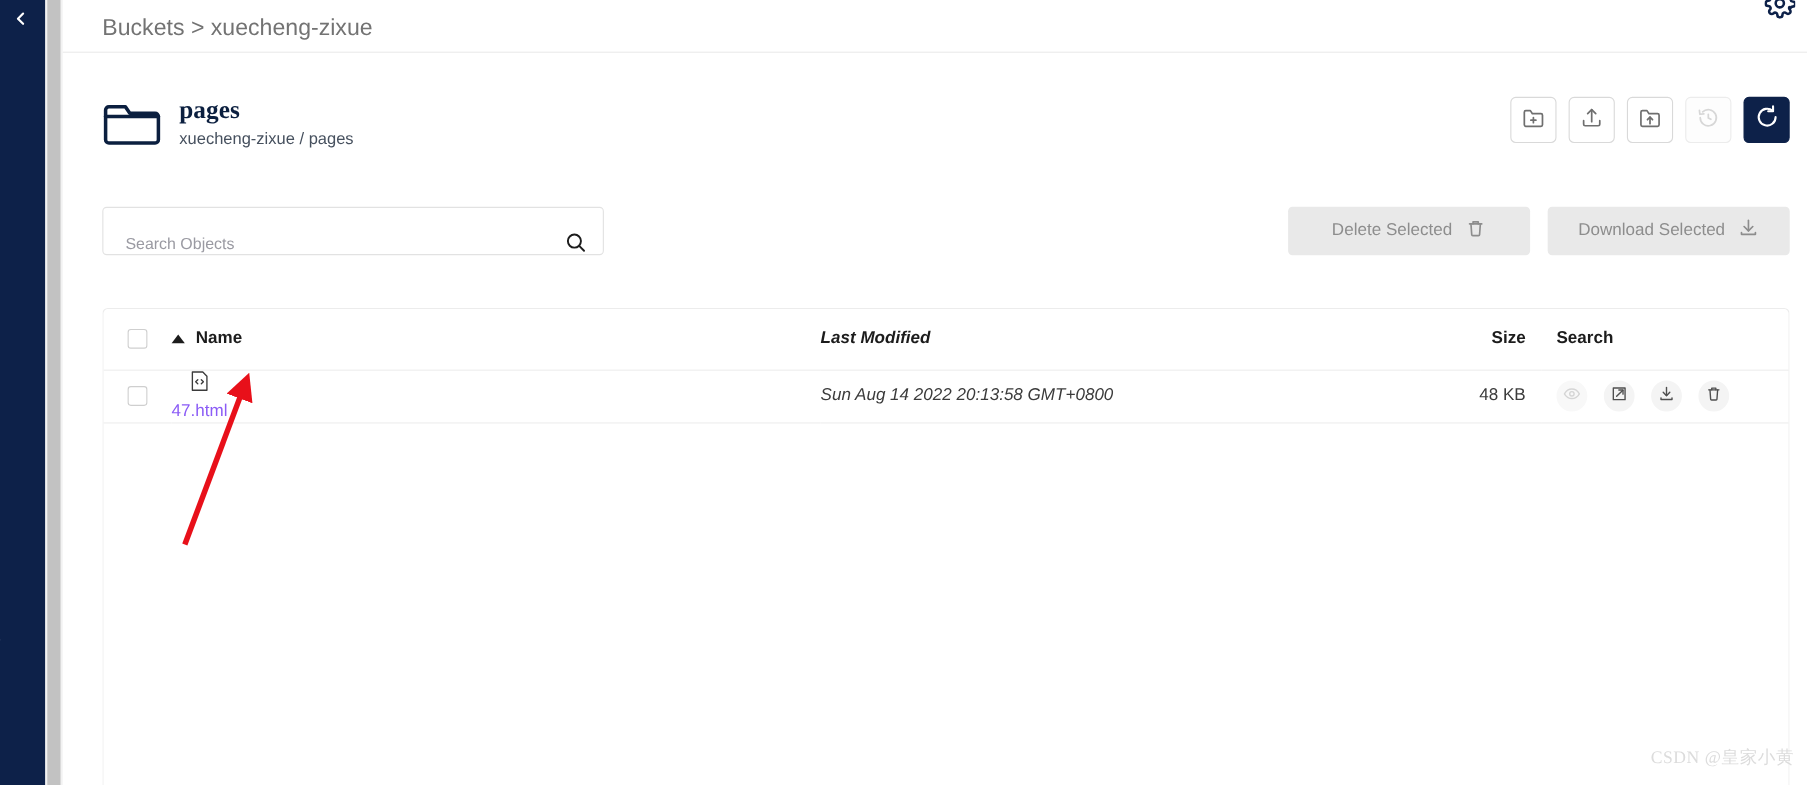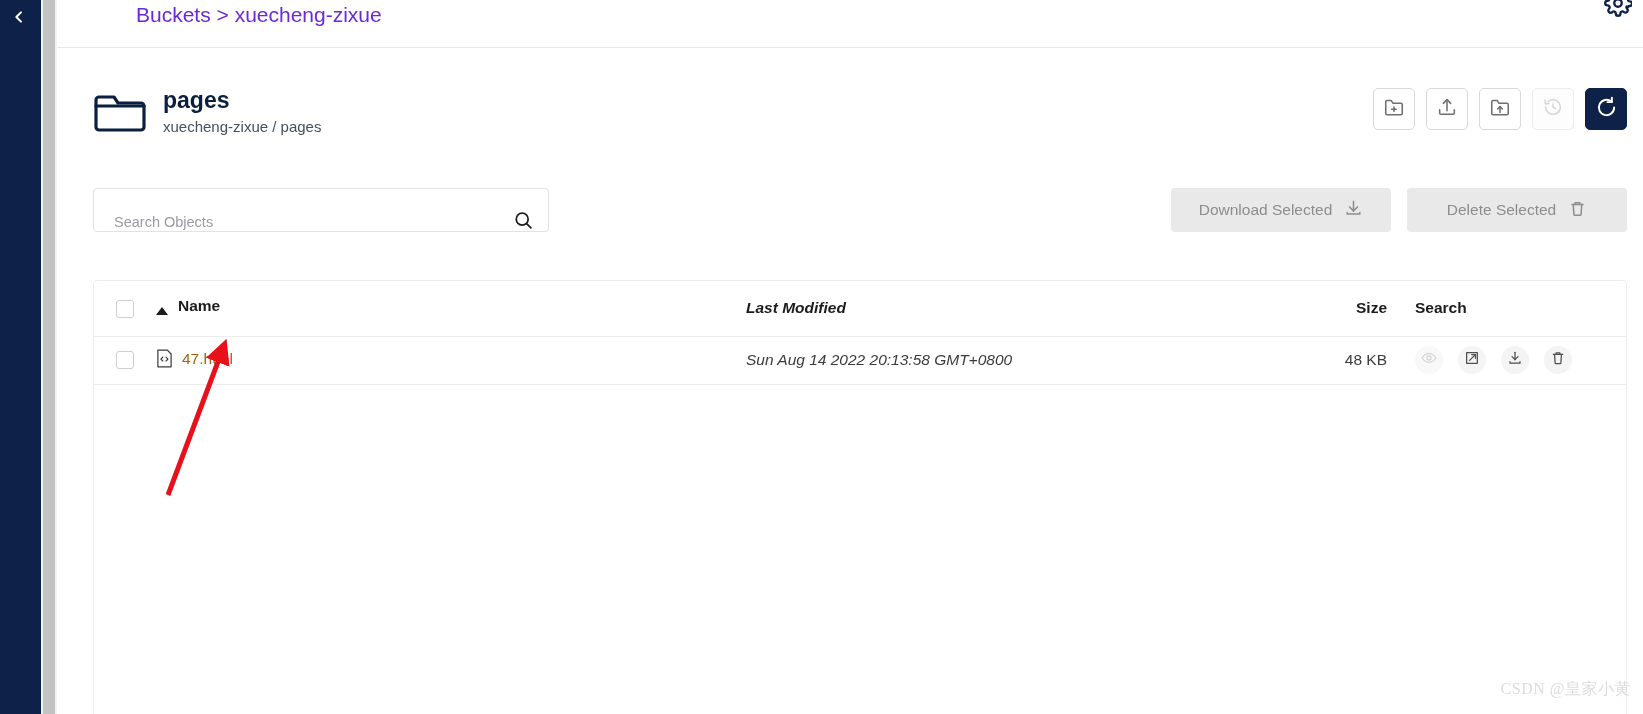--- a/index.html
+++ b/index.html
@@ -69,26 +69,25 @@
 
   
   .topbar {
     position: relative;
     height: 48px;
     background: #ffffff;
     border-bottom: 1px solid #e7e7e7;
   }
   .breadcrumb {
     position: absolute;
-    left: 36px; top: 0px;
+    left: 36px; top: 11px;
     font-size: 21px;
-    color: #6d28d9;
+    color: #737373;
     line-height: 30px;
     white-space: nowrap;
-    margin-left: 43px;
   }
   .gear-btn {
     position: absolute;
     right: 8px; top: -12px;
     width: 34px; height: 34px;
     display: flex; align-items: center; justify-content: center;
     cursor: pointer;
   }
 
   
@@ -107,20 +106,21 @@
     align-items: center;
   }
   .folder-icon { width: 54px; height: 44px; margin-right: 16px; }
   .folder-meta { display: flex; flex-direction: column; }
   .folder-title {
     font-size: 23px;
     font-weight: bold;
     color: #0b1f3f;
     line-height: 28px;
     margin-bottom: 4px;
+    font-family: Liberation Serif, serif;
   }
   .folder-path {
     font-size: 15px;
     color: #46505e;
     line-height: 17px;
   }
 
   
   .action-bar {
     position: absolute;
@@ -251,37 +251,38 @@
     width: 18px; height: 18px;
     border: 1px solid #cfcfcf;
     border-radius: 3px;
     background: #fff;
     display: inline-block;
     vertical-align: middle;
     cursor: pointer;
   }
   .name-head {
     display: inline-flex;
-    align-items: flex-end;
+    align-items: center;
     gap: 10px;
     cursor: pointer;
   }
   .sort-arrow {
     width: 0; height: 0;
     border-left: 6px solid transparent;
     border-right: 6px solid transparent;
     border-bottom: 8px solid #1c1c1c;
     display: inline-block;
   }
   .name-cell {
     display: inline-flex;
-    align-items: flex-end;
+    align-items: center;
     gap: 9px;
     cursor: pointer;
-    color: #a16207;
+    color: #8b5cf6;
+    flex-direction: column;
   }
   .file-icon { display: flex; color: #3b3b3b; }
   .size-val { color: #3b3b3b; }
 
   .row-actions {
     display: flex;
     align-items: center;
     gap: 15px;
   }
   .round-btn {
@@ -422,37 +423,37 @@
           <span class="search-icon">
             <svg width="21" height="21" viewBox="0 0 24 24" fill="none" stroke="currentColor" stroke-width="2" stroke-linecap="round">
               <circle cx="10.5" cy="10.5" r="6.8"></circle>
               <line x1="15.5" y1="15.5" x2="20.5" y2="20.5"></line>
             </svg>
           </span>
         </div>
 
         <div class="sel-buttons">
           <button class="sel-btn">
+            <span class="lbl">Delete Selected</span>
+            <span>
+              <svg width="19" height="19" viewBox="0 0 24 24" fill="none" stroke="currentColor" stroke-width="1.9" stroke-linecap="round" stroke-linejoin="round">
+                <path d="M5 7 h14"></path>
+                <path d="M9 7 V4.6 h6 V7"></path>
+                <path d="M6.6 7 l.9 12.4 a1.2 1.2 0 0 0 1.2 1.1 h6.6 a1.2 1.2 0 0 0 1.2 -1.1 L17.4 7"></path>
+              </svg>
+            </span>
+          </button>
+
+          <button class="sel-btn">
             <span class="lbl">Download Selected</span>
             <span>
               <svg width="19" height="19" viewBox="0 0 24 24" fill="none" stroke="currentColor" stroke-width="1.9" stroke-linecap="round" stroke-linejoin="round">
                 <polyline points="7 10 12 15 17 10"></polyline>
                 <line x1="12" y1="3" x2="12" y2="15"></line>
                 <path d="M4 17 v2 h16 v-2"></path>
-              </svg>
-            </span>
-          </button>
-
-          <button class="sel-btn">
-            <span class="lbl">Delete Selected</span>
-            <span>
-              <svg width="19" height="19" viewBox="0 0 24 24" fill="none" stroke="currentColor" stroke-width="1.9" stroke-linecap="round" stroke-linejoin="round">
-                <path d="M5 7 h14"></path>
-                <path d="M9 7 V4.6 h6 V7"></path>
-                <path d="M6.6 7 l.9 12.4 a1.2 1.2 0 0 0 1.2 1.1 h6.6 a1.2 1.2 0 0 0 1.2 -1.1 L17.4 7"></path>
               </svg>
             </span>
           </button>
         </div>
       </div>
 
       <div class="table-card">
         <table class="objects">
           <colgroup>
             <col class="col-check">

